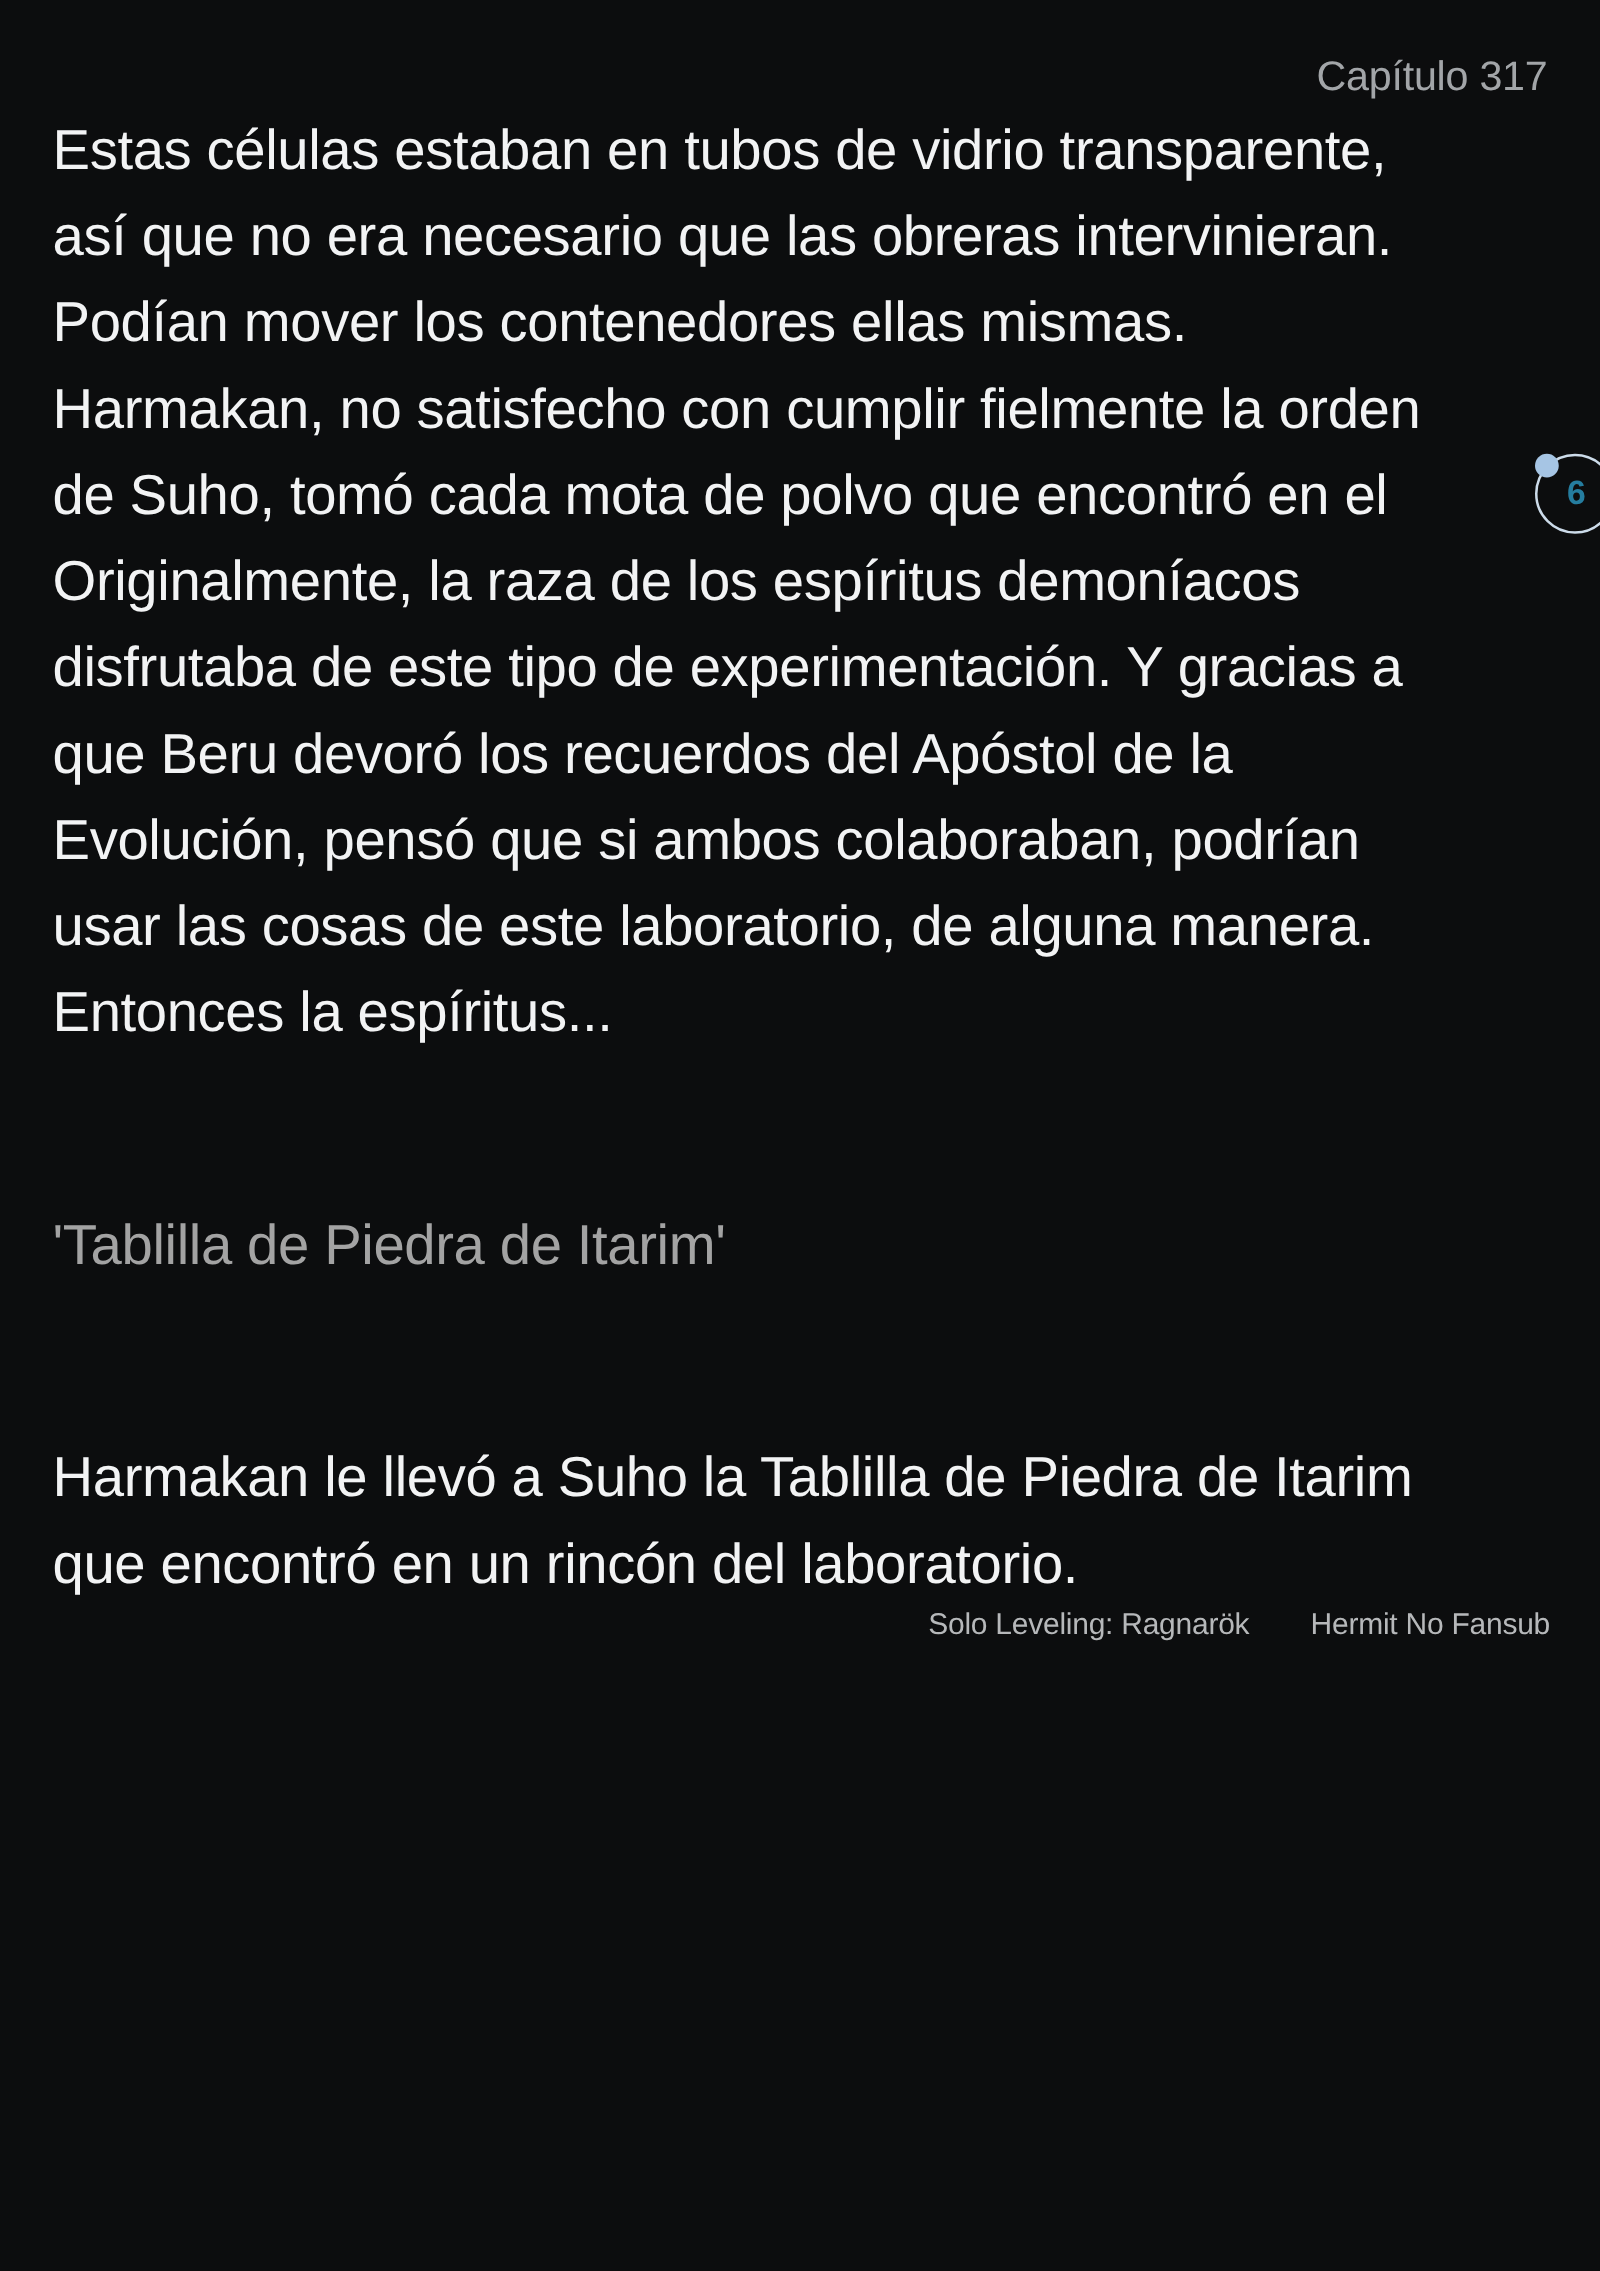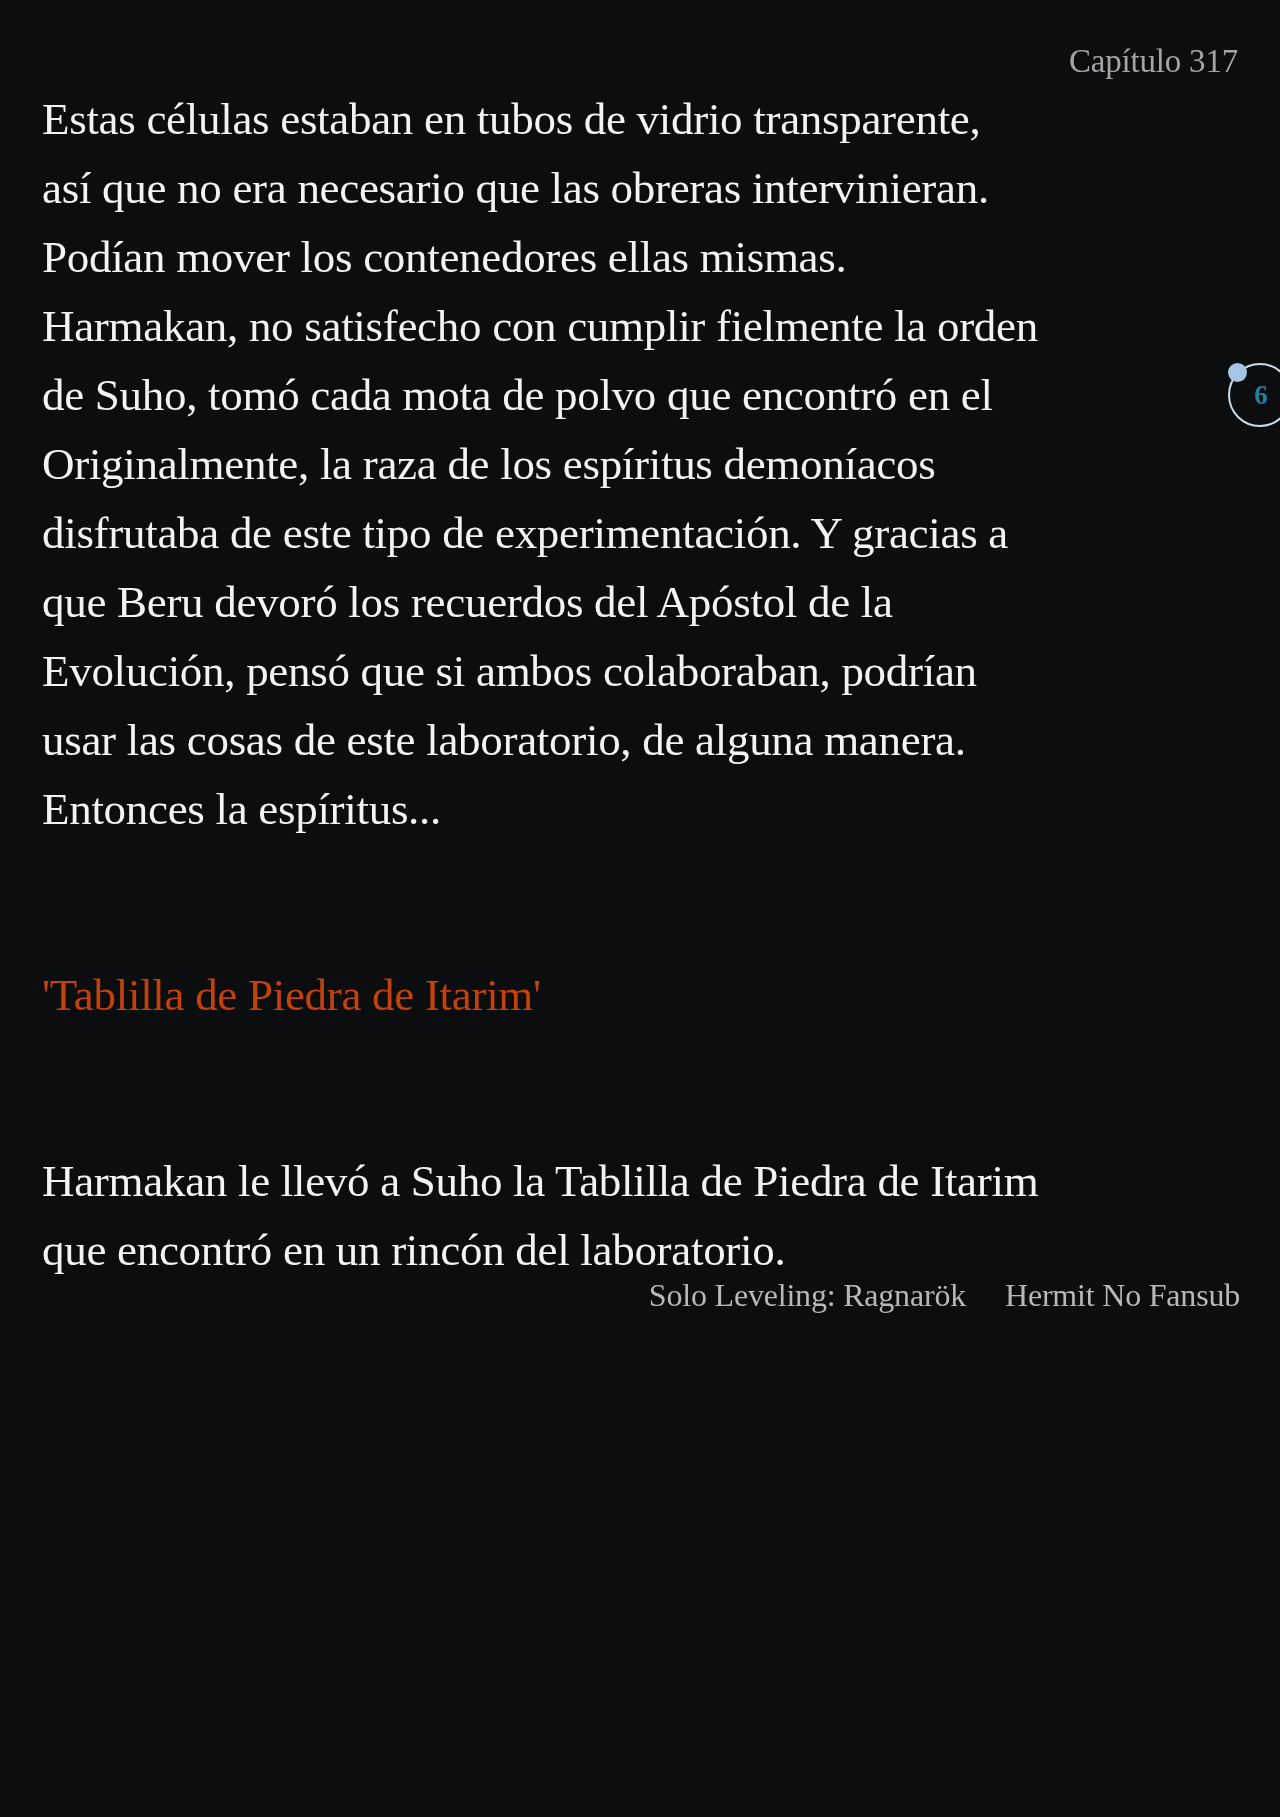--- a/index.html
+++ b/index.html
@@ -10,21 +10,20 @@
     background: #0c0d0e;
     overflow: hidden;
     font-family: "Liberation Sans", "DejaVu Sans", sans-serif;
     position: relative;
   }
   .page {
     position: relative;
     width: 1280px;
     height: 1354px;
     overflow: hidden;
-    font-family: Liberation Serif, serif;
   }
   header.chapter-header {
     padding: 40px 42px 0 0;
     text-align: right;
     height: 42px;
   }
   .chapter-label {
     font-size: 33px;
     line-height: 42px;
     color: #a2a5a8;
@@ -42,21 +41,21 @@
   .line {
     font-size: 45px;
     line-height: 69px;
     letter-spacing: -0.3px;
     white-space: nowrap;
   }
   .para.bold .line {
     font-weight: 700;
   }
   .para.highlight .line {
-    color: #c2410c;
+    color: #a3a3a3;
   }
   .comment-badge {
     position: absolute;
     left: 1228px;
     top: 363px;
     width: 60px;
     height: 60px;
     border: 2px solid #ccdbe9;
     border-radius: 50%;
     box-sizing: content-box;
@@ -78,22 +77,22 @@
     transform: translate(-42%, -50%);
     font-size: 27px;
     font-weight: 600;
     color: #257d9f;
   }
   footer.page-footer {
     position: absolute;
     right: 40px;
     bottom: 40px;
     display: flex;
-    gap: 39px;
-    font-size: 32px;
+    gap: 49px;
+    font-size: 24px;
     color: #b6b8ba;
     letter-spacing: -0.2px;
     white-space: nowrap;
   }
 </style>
 </head>
 <body>
 
 <div class="page">
 

